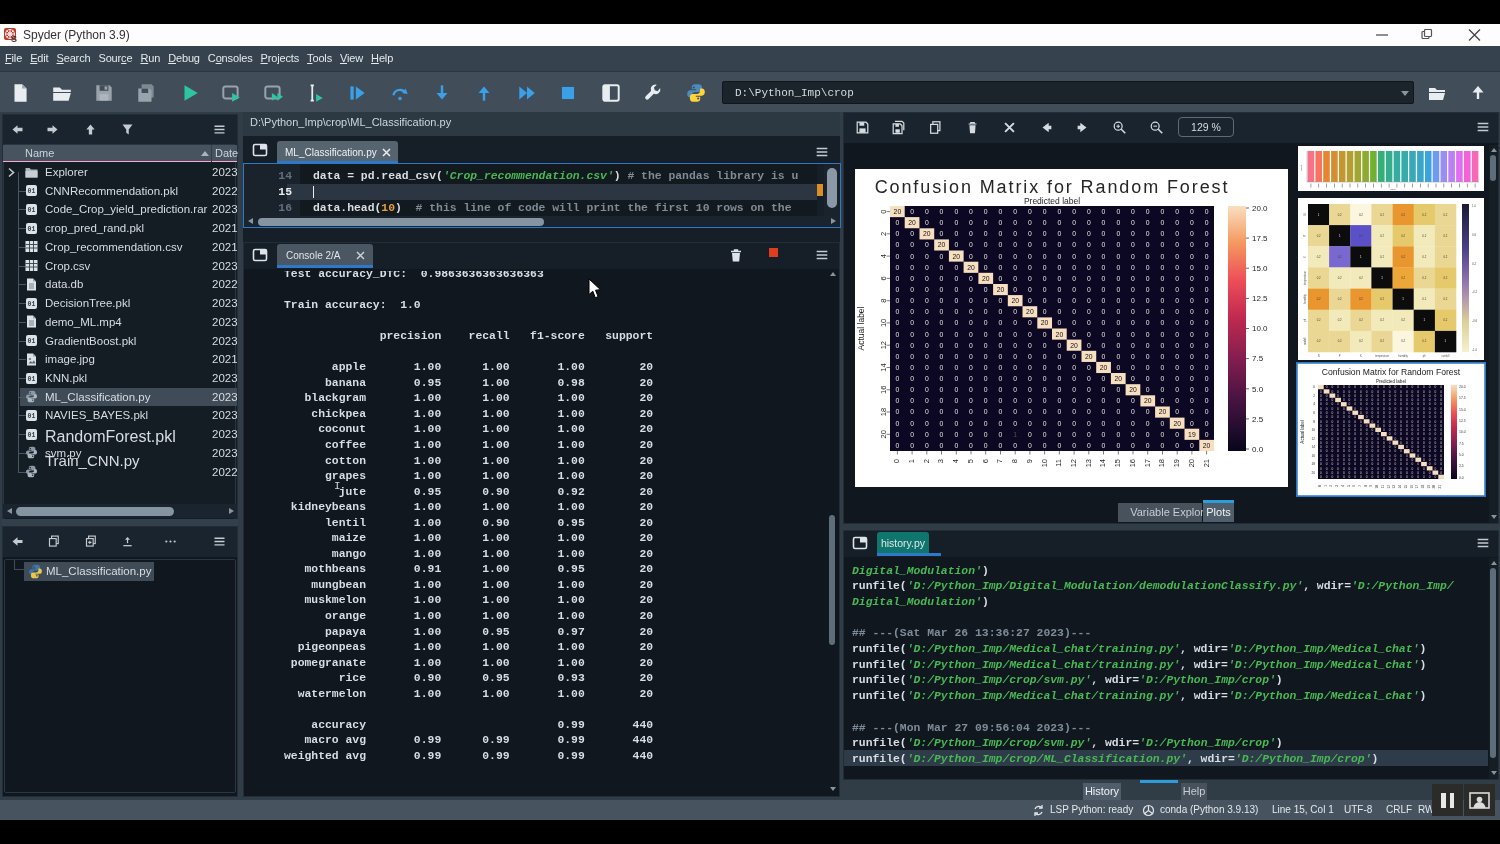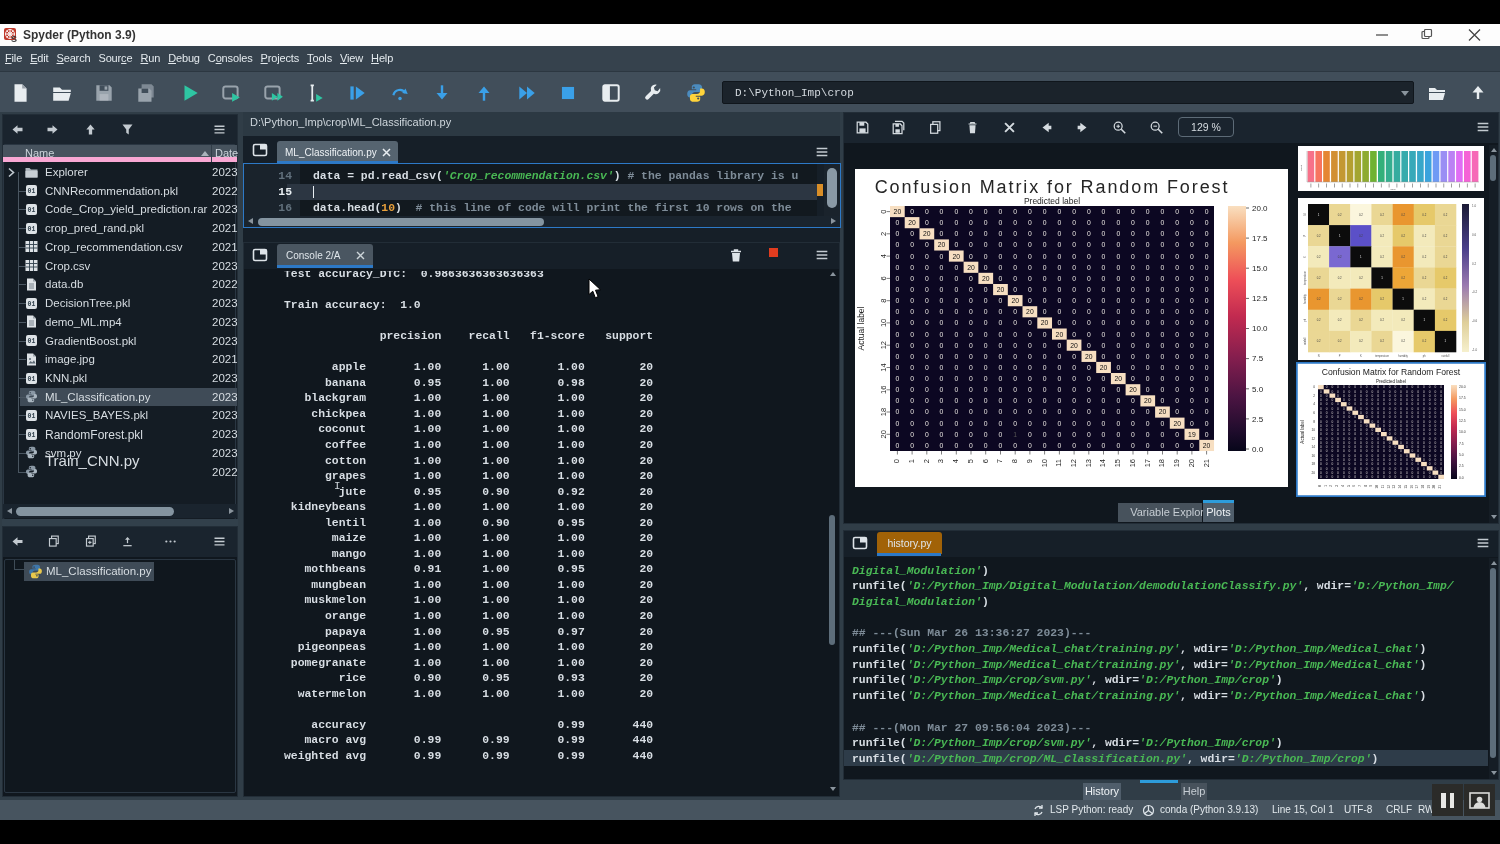--- a/index.html
+++ b/index.html
@@ -17,21 +17,21 @@
 <div class="abs" style="left:0;top:24px;width:1500px;height:22px;background:#fdfdfd;">
  <svg class="abs" style="left:4px;top:4px;" width="14" height="14" viewBox="0 0 14 14">
    <rect x="0" y="0" width="12" height="12" rx="2" fill="#c0392b"></rect>
    <g stroke="#fff" stroke-width="1" fill="none" opacity="0.9">
      <circle cx="6" cy="6" r="4.5"></circle>
         <circle cx="6" cy="6" r="2"></circle>
      <path d="M6 1 L6 11 M1 6 L11 6 M2.5 2.5 L9.5 9.5 M9.5 2.5 L2.5 9.5"></path>
    </g>
    <text x="7" y="13.5" font-size="9" font-weight="bold" fill="#3a3a3a" font-family="Liberation Sans">S</text>
  </svg>
- <div class="abs" style="left:23px;top:4px;font-size:12px;color:#333;font-weight:bold;">Spyder (Python 3.9)</div>
+ <div class="abs" style="left:23px;top:4px;font-size:12px;color:#333;">Spyder (Python 3.9)</div>
  <svg class="abs" style="left:1374px;top:5px;" width="120" height="12" viewBox="0 0 120 12">
    <path d="M2 6 L14 6" stroke="#444" stroke-width="1.2"></path>
    <rect x="48" y="2.5" width="7" height="7" rx="1" fill="none" stroke="#555" stroke-width="1.2"></rect>
    <rect x="50.5" y="0.5" width="7" height="7" rx="1" fill="#fdfdfd" stroke="#555" stroke-width="1.2"></rect>
    <path d="M95 0.5 L106 11.5 M106 0.5 L95 11.5" stroke="#444" stroke-width="1.3"></path>
  </svg>
 </div>
 <div class="abs" style="left:0;top:46px;width:1500px;height:26px;background:#36424d;border-bottom:1px solid #2c3741;">
     <div class="abs" style="left:1px;top:6px;font-size:11px;letter-spacing:-0.15px;color:#e4eaee;display:flex;">
       <span style="padding:0 4px;"><span style="text-decoration:underline;">F</span>ile</span>
@@ -143,21 +143,21 @@
 <svg class="abs" style="left:83px;top:122px;" width="15" height="15" viewBox="0 0 18 18">
     <path d="M4 9 L9 3 L14 9 L11 9 L11 15 L7 15 L7 9 z" fill="#c3cad0"></path>
   </svg>
 <svg class="abs" style="left:120px;top:122px;" width="15" height="15" viewBox="0 0 18 18">
     <path d="M3 3 h12 l-4.5 6 v6 l-3 -2 v-4 z" fill="#c3cad0"></path>
   </svg>
 <svg class="abs" style="left:212px;top:122px;" width="15" height="15" viewBox="0 0 18 18">
     <path d="M3 5 h12 M3 9 h12 M3 13 h12" stroke="#c3cad0" stroke-width="1.7"></path>
   </svg>
 <div class="abs" style="left:3px;top:144px;width:233px;height:376px;border:1px solid #2a3642;border-radius:2px;"></div>
-<div class="abs" style="left:3px;top:145px;width:234px;height:17px;background:#47535e;border-bottom:5px solid #f9a8d4;padding-left:33px;">
+<div class="abs" style="left:3px;top:145px;width:234px;height:17px;background:#47535e;border-bottom:1px solid #f9a8d4;padding-left:33px;">
 <div class="abs" style="left:22px;top:2px;font-size:11px;color:#ccd4da;">Name</div>
 <div class="abs" style="left:198px;top:6px;width:0;height:0;border-left:4px solid transparent;border-right:4px solid transparent;border-bottom:5px solid #aab4bc;"></div>
 <div class="abs" style="left:208px;top:0;width:1px;height:17px;background:#313d48;"></div>
 <div class="abs" style="left:212px;top:2px;font-size:11px;color:#ccd4da;">Date</div>
 </div>
 <div class="abs" style="left:0;top:0;width:237px;height:520px;overflow:hidden;">
     <div class="abs" style="left:18px;top:172px;width:1px;height:300px;background:#4a5661;"></div>
     <svg class="abs" style="left:7px;top:167px" width="8" height="11" viewBox="0 0 8 11">
       <path d="M2 1.5 L6.5 5.5 L2 9.5" stroke="#c3cbd2" stroke-width="1.6" fill="none"></path>
     </svg>
@@ -261,21 +261,21 @@
       <rect x="1" y="1" width="11" height="11" rx="2" fill="#dde2e6"></rect>
       <text x="6.5" y="9" font-size="6.5" font-weight="bold" text-anchor="middle" fill="#30404c" font-family="Liberation Mono">01</text>
     </svg>
     <div class="abs" style="left:45px;top:409px;font-size:11.5px;color:#d7dde2;white-space:nowrap;">NAVIES_BAYES.pkl</div>
     <div class="abs" style="left:212px;top:409px;font-size:11.5px;color:#d7dde2;">2023</div>
     <div class="abs" style="left:18px;top:434px;width:8px;height:1px;background:#4a5661;"></div>
     <svg class="abs" style="left:25px;top:428px" width="13" height="13" viewBox="0 0 13 13">
       <rect x="1" y="1" width="11" height="11" rx="2" fill="#dde2e6"></rect>
       <text x="6.5" y="9" font-size="6.5" font-weight="bold" text-anchor="middle" fill="#30404c" font-family="Liberation Mono">01</text>
     </svg>
-    <div class="abs" style="left:45px;top:428px;font-size:12px;color:#d7dde2;white-space:nowrap;">RandomForest.pkl</div>
+    <div class="abs" style="left:45px;top:428px;font-size:16px;color:#d7dde2;white-space:nowrap;">RandomForest.pkl</div>
     <div class="abs" style="left:212px;top:428px;font-size:11.5px;color:#d7dde2;">2023</div>
     <div class="abs" style="left:18px;top:453px;width:8px;height:1px;background:#4a5661;"></div>
     <svg class="abs" style="left:25px;top:446px" width="13" height="13" viewBox="0 0 20 20">
       <path d="M9.8 1 c-3.2 0-3.9 1.5-3.9 2.8 v2.2 h4.3 v1 H4.3 C2.6 7 1.5 8.5 1.5 10.5 c0 2 1.1 3.4 2.8 3.4 h1.8 v-2.3 c0-1.7 1.4-3 3.1-3 h4.3 c1.4 0 2.5-1.1 2.5-2.6 V3.8 C16 2.1 14.4 1 12.7 1 z M8.1 3.1 a1.1 1.1 0 1 1 0 2.2 a1.1 1.1 0 0 1 0-2.2" fill="#8a98a5"></path>
       <path d="M10.2 19 c3.2 0 3.9-1.5 3.9-2.8 v-2.2 h-4.3 v-1 h5.9 c1.7 0 2.8-1.5 2.8-3.5 0-2-1.1-3.4-2.8-3.4 h-1.8 v2.3 c0 1.7-1.4 3-3.1 3 H6.5 c-1.4 0-2.5 1.1-2.5 2.6 v2.2 C4 17.9 5.6 19 7.3 19 z M11.9 16.9 a1.1 1.1 0 1 1 0-2.2 a1.1 1.1 0 0 1 0 2.2" fill="#aab6c0"></path>
     </svg>
     <div class="abs" style="left:45px;top:447px;font-size:11.5px;color:#d7dde2;white-space:nowrap;">svm.py</div>
     <div class="abs" style="left:212px;top:447px;font-size:11.5px;color:#d7dde2;">2023</div>
     <div class="abs" style="left:18px;top:472px;width:8px;height:1px;background:#4a5661;"></div>
     <svg class="abs" style="left:25px;top:465px" width="13" height="13" viewBox="0 0 20 20">
@@ -932,34 +932,34 @@
 <div class="abs" style="left:1203px;top:500px;width:31px;height:3px;background:#2d9cdb;"></div>
 <div class="abs" style="left:1203px;top:503px;width:31px;height:19px;background:#505e6b;">
     <div class="abs" style="left:0;top:3px;width:100%;text-align:center;font-size:11px;color:#eef2f5;">Plots</div>
   </div>
 <div class="abs" style="left:843px;top:530px;width:656px;height:250px;background:#10171e;border:1px solid #222d37;"></div>
 <div class="abs" style="left:844px;top:531px;width:654px;height:26px;background:#161f28;"></div>
 <svg class="abs" style="left:852px;top:535px" width="16" height="16" viewBox="0 0 16 16">
     <rect x="1.5" y="2.5" width="13" height="11" rx="1.5" fill="none" stroke="#dde3e8" stroke-width="1.6"></rect>
     <rect x="8" y="2.5" width="6.5" height="5" fill="#dde3e8"></rect>
   </svg>
-<div class="abs" style="left:877px;top:532px;width:65px;height:22px;background:#a16207;border-radius:3px 3px 0 0;">
+<div class="abs" style="left:877px;top:532px;width:52px;height:22px;background:#0f766e;border-radius:3px 3px 0 0;">
 <div class="abs" style="left:0;top:5px;width:100%;text-align:center;font-size:10.5px;color:#dfe5ea;">history.py</div>
   </div>
 <div class="abs" style="left:877px;top:553px;width:64px;height:3px;background:#2d79c7;"></div>
 <svg class="abs" style="left:1475px;top:535px" width="16" height="16" viewBox="0 0 18 18">
     <path d="M3 5 h12 M3 9 h12 M3 13 h12" stroke="#c3cad0" stroke-width="1.7"></path>
   </svg>
 <div class="abs" style="left:844px;top:750px;width:644px;height:16px;background:#2e3c49;"></div>
 <div class="abs" style="left:844px;top:558px;width:644px;height:221px;overflow:hidden;">
     <pre style="position:absolute;left:8px;top:5.5px;font-size:11.4px;font-weight:bold;line-height:15.7px;color:#d8dee4;"><span class="grn">Digital_Modulation'</span>)
 runfile(<span class="grn">'D:/Python_Imp/Digital_Modulation/demodulationClassify.py'</span>, wdir=<span class="grn">'D:/Python_Imp/</span>
 <span class="grn">Digital_Modulation'</span>)
 
-<span class="cmt">## ---(Sun Mar 26 13:36:27 2023)---</span>
+<span class="cmt">## ---(Sat Mar 26 13:36:27 2023)---</span>
 runfile(<span class="grn">'D:/Python_Imp/Medical_chat/training.py'</span>, wdir=<span class="grn">'D:/Python_Imp/Medical_chat'</span>)
 runfile(<span class="grn">'D:/Python_Imp/Medical_chat/training.py'</span>, wdir=<span class="grn">'D:/Python_Imp/Medical_chat'</span>)
 runfile(<span class="grn">'D:/Python_Imp/crop/svm.py'</span>, wdir=<span class="grn">'D:/Python_Imp/crop'</span>)
 runfile(<span class="grn">'D:/Python_Imp/Medical_chat/training.py'</span>, wdir=<span class="grn">'D:/Python_Imp/Medical_chat'</span>)
 
 <span class="cmt">## ---(Mon Mar 27 09:56:04 2023)---</span>
 runfile(<span class="grn">'D:/Python_Imp/crop/svm.py'</span>, wdir=<span class="grn">'D:/Python_Imp/crop'</span>)
 runfile(<span class="grn">'D:/Python_Imp/crop/ML_Classification.py'</span>, wdir=<span class="grn">'D:/Python_Imp/crop'</span>)</pre>
   </div>
 <div class="abs" style="left:1489px;top:558px;width:9px;height:221px;background:#151d25;">

